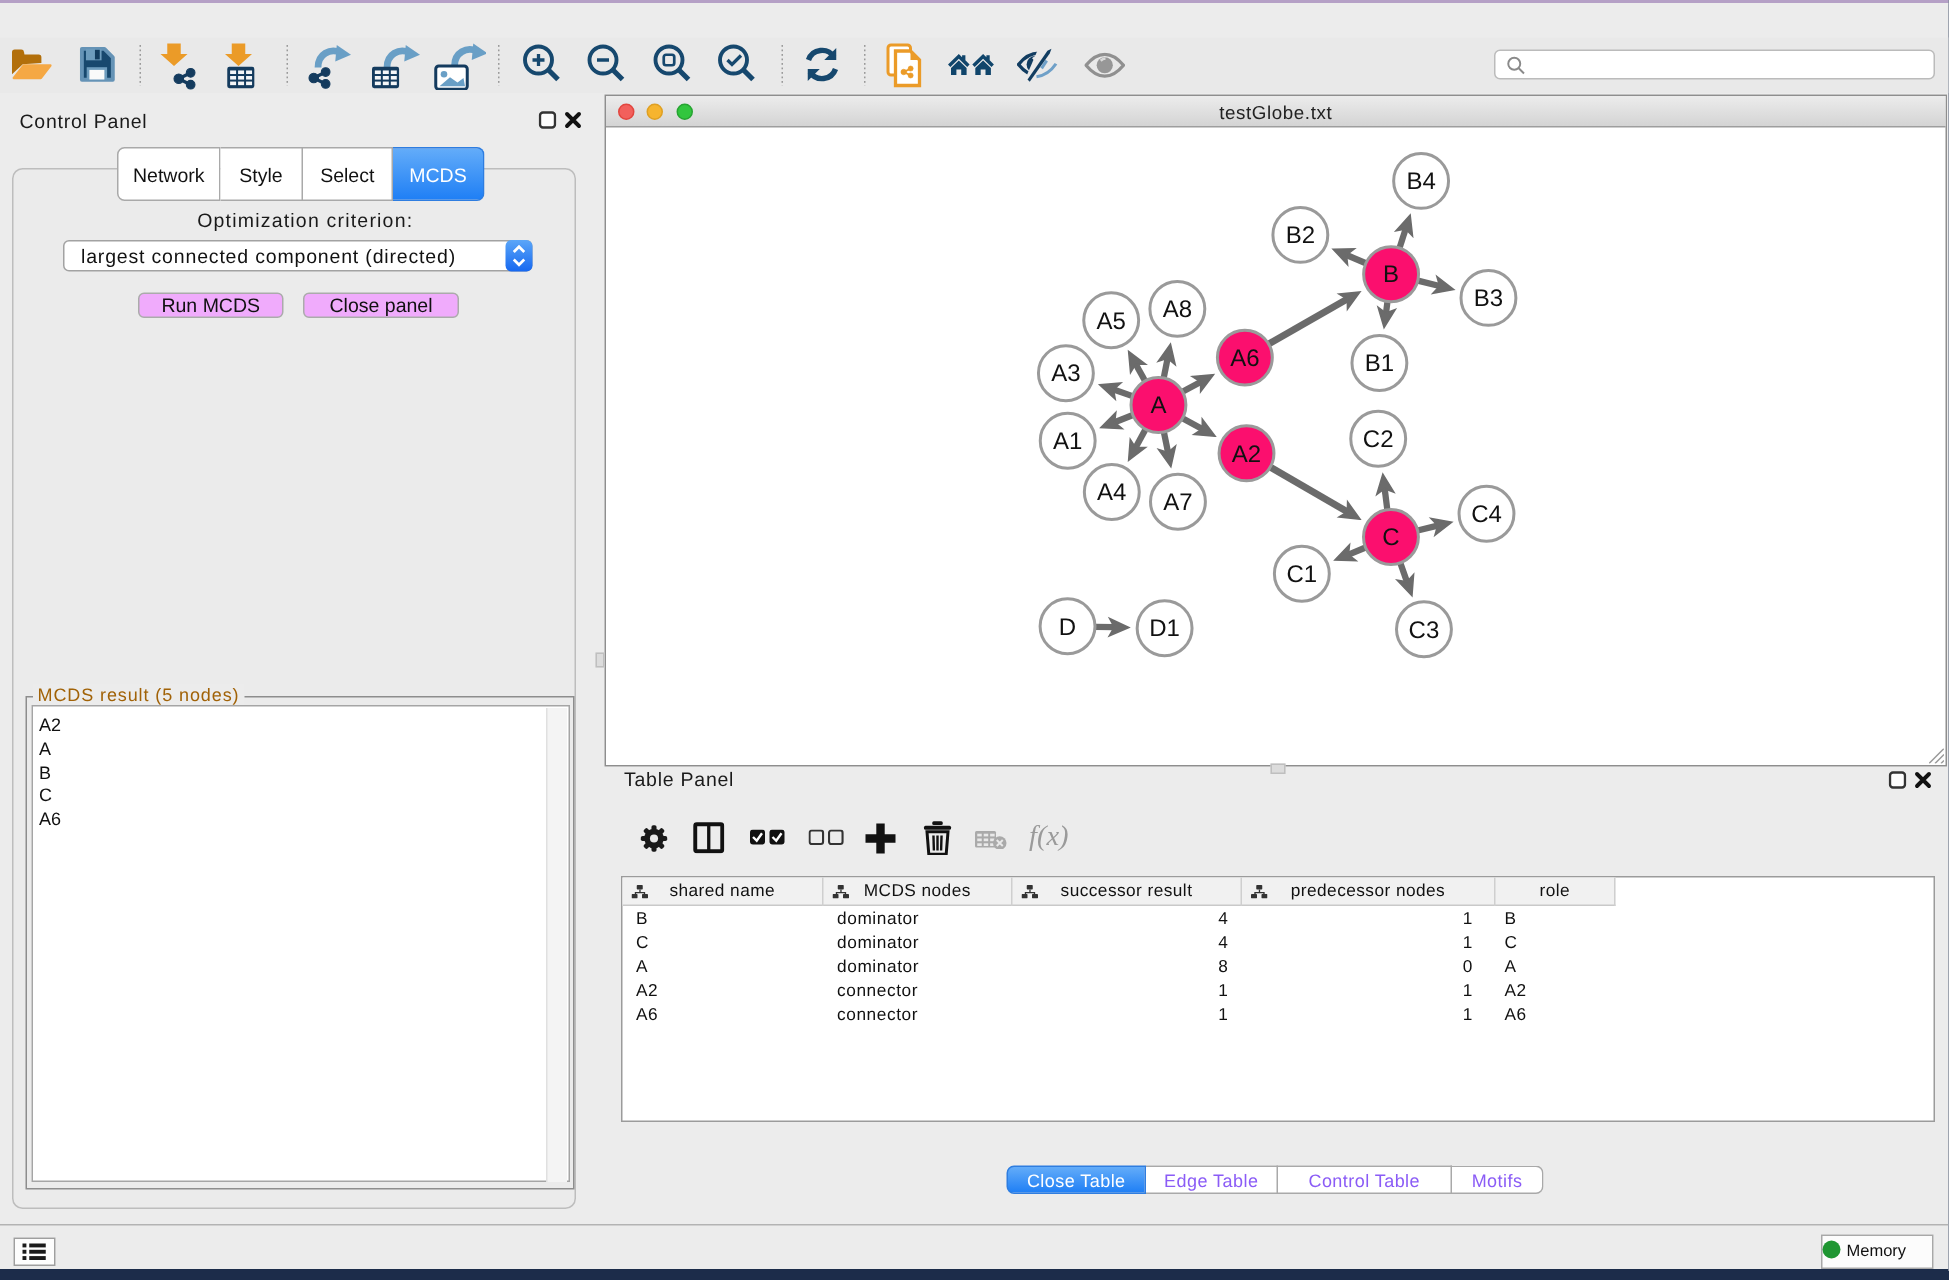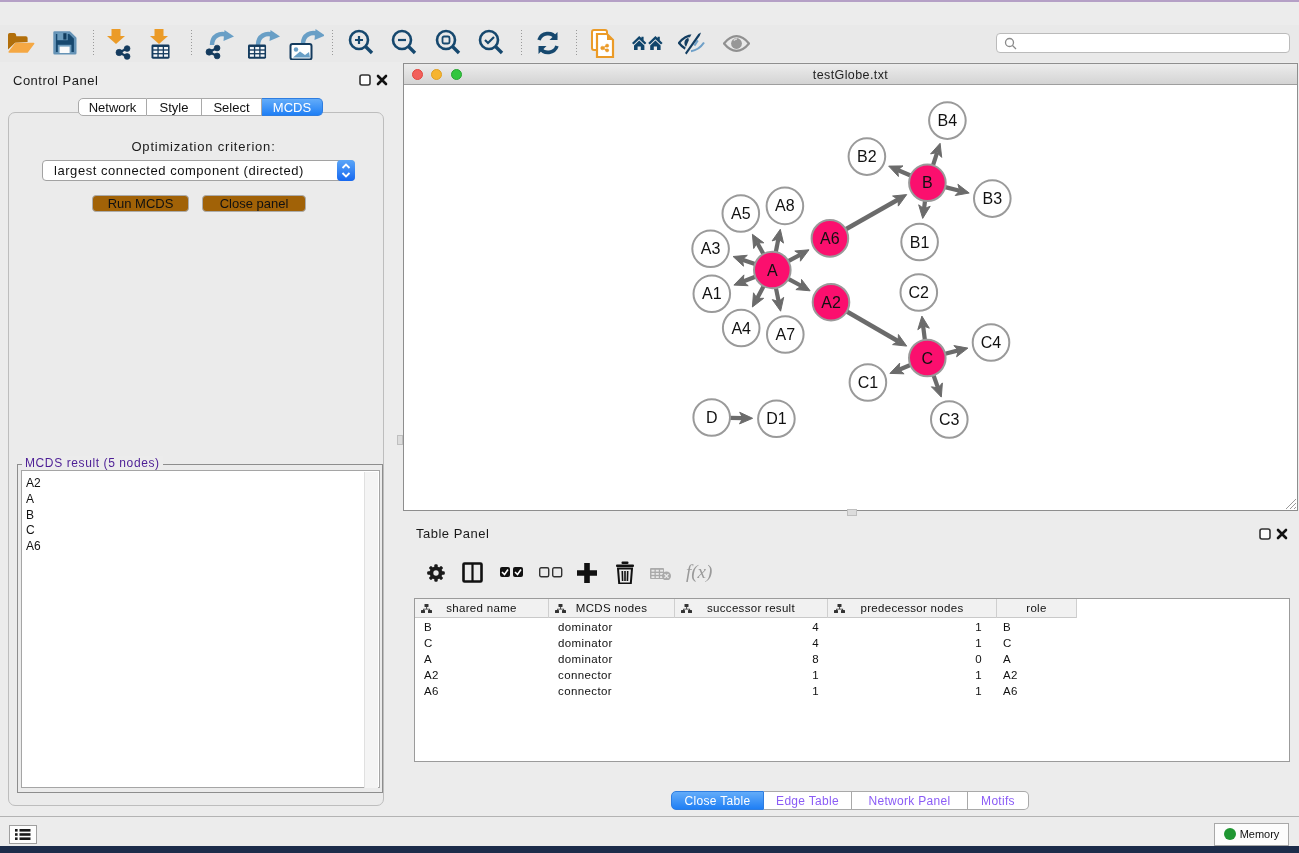--- a/index.html
+++ b/index.html
@@ -9,55 +9,55 @@
 #titlebar{left:0;top:0;width:1299px;height:23px;background:linear-gradient(#ebebeb,#d2d2d2);border-bottom:1px solid #ababab;border-radius:4px 4px 0 0}
 .tl{width:12px;height:12px;border-radius:50%;top:4px}
 #titletext{width:100%;text-align:center;top:5px;font-size:13px;color:#404040}
 #toolbar{left:0;top:23px;width:1299px;height:37px;background:#e9e9e9}
 .tsep{top:5px;width:1px;height:27px;background-image:linear-gradient(#9a9a9a 33%,rgba(0,0,0,0) 0%);background-size:1px 3px}
 #searchbox{left:996px;top:8px;width:294px;height:20px;background:#fff;border:1px solid #bbb;border-radius:4px}
 
 #cp{left:0;top:60px;width:391px;height:756px}
 .ptitle{font-size:13px;color:#1a1a1a;letter-spacing:0.5px}
 #cpbox{left:8px;top:50px;width:376px;height:694px;border:1px solid #bdbdbd;border-radius:7px;background:#ebebeb}
-.tabrow{display:flex;height:18px}
+.tabrow{display:flex;height:36px}
 .tab{border:1px solid #a9a9a9;border-left:none;background:#fff;font-size:13px;color:#111;display:flex;align-items:center;justify-content:center}
 .tab.first{border-left:1px solid #a9a9a9;border-radius:5px 0 0 5px}
 .tab.last{border-radius:0 5px 5px 0}
 .tab.active{background:linear-gradient(#63acf9,#1f7ff5);color:#fff;border-color:#2e7de0}
 #optlabel{top:77px;left:8px;width:100%;text-align:center;font-size:13px;color:#1a1a1a;letter-spacing:0.8px}
 #dropdown{left:42px;top:98px;width:313px;height:21px;background:#fff;border:1px solid #a2a2a2;border-radius:4px;font-size:13px;letter-spacing:0.55px;color:#111;line-height:19px;padding-left:11px}
 #ddbtn{right:-1px;top:-1px;width:18px;height:21px;background:linear-gradient(#5ba6f8,#1668f0);border-radius:4px;color:#fff}
-.btn{border:1px solid #ababab;border-radius:4px;background:#a16207;font-size:13px;color:#111;text-align:center;line-height:15px}
+.btn{border:1px solid #ababab;border-radius:4px;background:#f0abfc;font-size:13px;color:#111;text-align:center;line-height:15px}
 
 #fs{left:17px;top:402px;width:366px;height:329px;border:1px solid #8d8d8d}
-#fslegend{left:4px;top:-9px;background:#ececec;padding:0 3px;font-size:12px;color:#4c1d95;letter-spacing:0.6px}
+#fslegend{left:4px;top:-9px;background:#ececec;padding:0 3px;font-size:12px;color:#a16207;letter-spacing:0.6px}
 #fslist{left:3px;top:5px;width:359px;height:318px;background:#fff;border:1px solid #a5a5a5;font-size:12px;color:#111}
 #fssb{position:absolute;right:1px;top:1px;width:14px;height:316px;background:#f4f4f4;border-left:1px solid #e0e0e0}
 #fslist .it{padding-left:4px;height:15.8px;line-height:15.8px}
 
 #nw{left:403px;top:61px;width:895px;height:448px;background:#fff;border:1px solid #8e8e8e}
 #nwtitle{left:0;top:0;width:100%;height:21px;background:linear-gradient(#ececec,#d4d4d4);border-bottom:1px solid #9e9e9e}
 .tl2{width:11px;height:11px;border-radius:50%;top:5px}
 #nwtext{width:100%;text-align:center;top:4px;font-size:12.5px;color:#222;letter-spacing:0.4px}
 
-#tp{left:403px;top:518px;width:896px;height:298px}
+#tp{left:403px;top:504px;width:896px;height:298px}
 #tbox{left:11px;top:78px;width:876px;height:164px;background:#fff;border:1px solid #9b9b9b}
 #thead{left:0;top:0;width:662px;height:19px;background:#f1f1f1;border-bottom:1px solid #c9c9c9;font-size:11.5px;color:#111;letter-spacing:0.3px}
 .hcell{top:0;height:19px;border-right:1px solid #cfcfcf}
 .hlabel{width:100%;text-align:center;top:3px}
 .hicon{left:6px;top:5px}
 .trow{font-size:11.5px;color:#111;height:16.1px;line-height:16.1px;letter-spacing:0.4px}
 .tc{position:absolute;top:0}
 
 #btabs{display:flex;position:absolute;left:268px;top:271px;height:19px}
 .btab{border:1px solid #a9a9a9;border-left:none;background:#fff;font-size:12px;letter-spacing:0.3px;color:#8b5cf6;display:flex;align-items:center;justify-content:center}
 
 #status{left:0;top:814px;width:1299px;height:30px;border-top:1px solid #b3b3b3}
-#memBtn{left:1214px;top:6px;width:75px;height:23px;background:#fcfcfc;border:1px solid #a8a8a8;font-size:11px;color:#111;line-height:20px;text-align:center}
+#memBtn{left:1214px;top:6px;width:75px;height:23px;background:#fcfcfc;border:1px solid #a8a8a8;font-size:11px;color:#111;line-height:20px;text-align:left}
 #listBtn{left:9px;top:8px;width:28px;height:19px;background:#fdfdfd;border:1px solid #9f9f9f}
 </style></head>
 <body>
 <div class="abs" id="deskTop"></div>
 <div class="abs" id="win">
   <div class="abs" id="toolbar">
     <svg class="abs" style="left:5px;top:6px" width="31" height="23" viewBox="0 0 31 23">
         <path d="M3 18.5 L3 3.8 Q3 2 4.8 2 L9.2 2 Q10.8 2 11 3.6 L11.3 5.3 L20.8 5.3 Q22.6 5.3 22.6 7.1 L22.6 11 L10.2 11.8 z" fill="#b26f0b"></path>
         <path d="M4.2 21 L10.8 12.6 L28.6 12.6 L22.2 21 z" fill="#f5a844" stroke="#f5a844" stroke-width="1.6" stroke-linejoin="round"></path>
       </svg>
@@ -511,21 +511,21 @@
           <span class="tc" style="left:9px">A6</span>
           <span class="tc" style="left:143px">connector</span>
           <span class="tc" style="left:340px;width:64px;text-align:right">1</span>
           <span class="tc" style="left:500px;width:67px;text-align:right">1</span>
           <span class="tc" style="left:588px">A6</span>
         </div>
     </div>
     <div id="btabs">
       <div class="btab first active" style="width:93px;border-left:1px solid #2e7de0;border-radius:5px 0 0 5px;background:linear-gradient(#63acf9,#1f7ff5);color:#fff;border-color:#2e7de0">Close Table</div>
       <div class="btab" style="width:88px">Edge Table</div>
-      <div class="btab" style="width:116px">Network Panel</div>
+      <div class="btab" style="width:116px">Control Table</div>
       <div class="btab" style="width:61px;border-radius:0 5px 5px 0">Motifs</div>
     </div>
   </div>
 
   <div class="abs" style="left:397px;top:433px;width:6px;height:10px;background:#dcdcdc;border:1px solid #bfbfbf"></div>
     <div class="abs" style="left:847px;top:507px;width:10px;height:7px;background:#dcdcdc;border:1px solid #bfbfbf"></div>
   <div class="abs" id="status">
     <div class="abs" id="listBtn"><svg width="26" height="17" viewBox="0 0 26 17">
           <g fill="#1a1a1a">
             <rect x="5" y="3" width="2.6" height="2.6"></rect>

